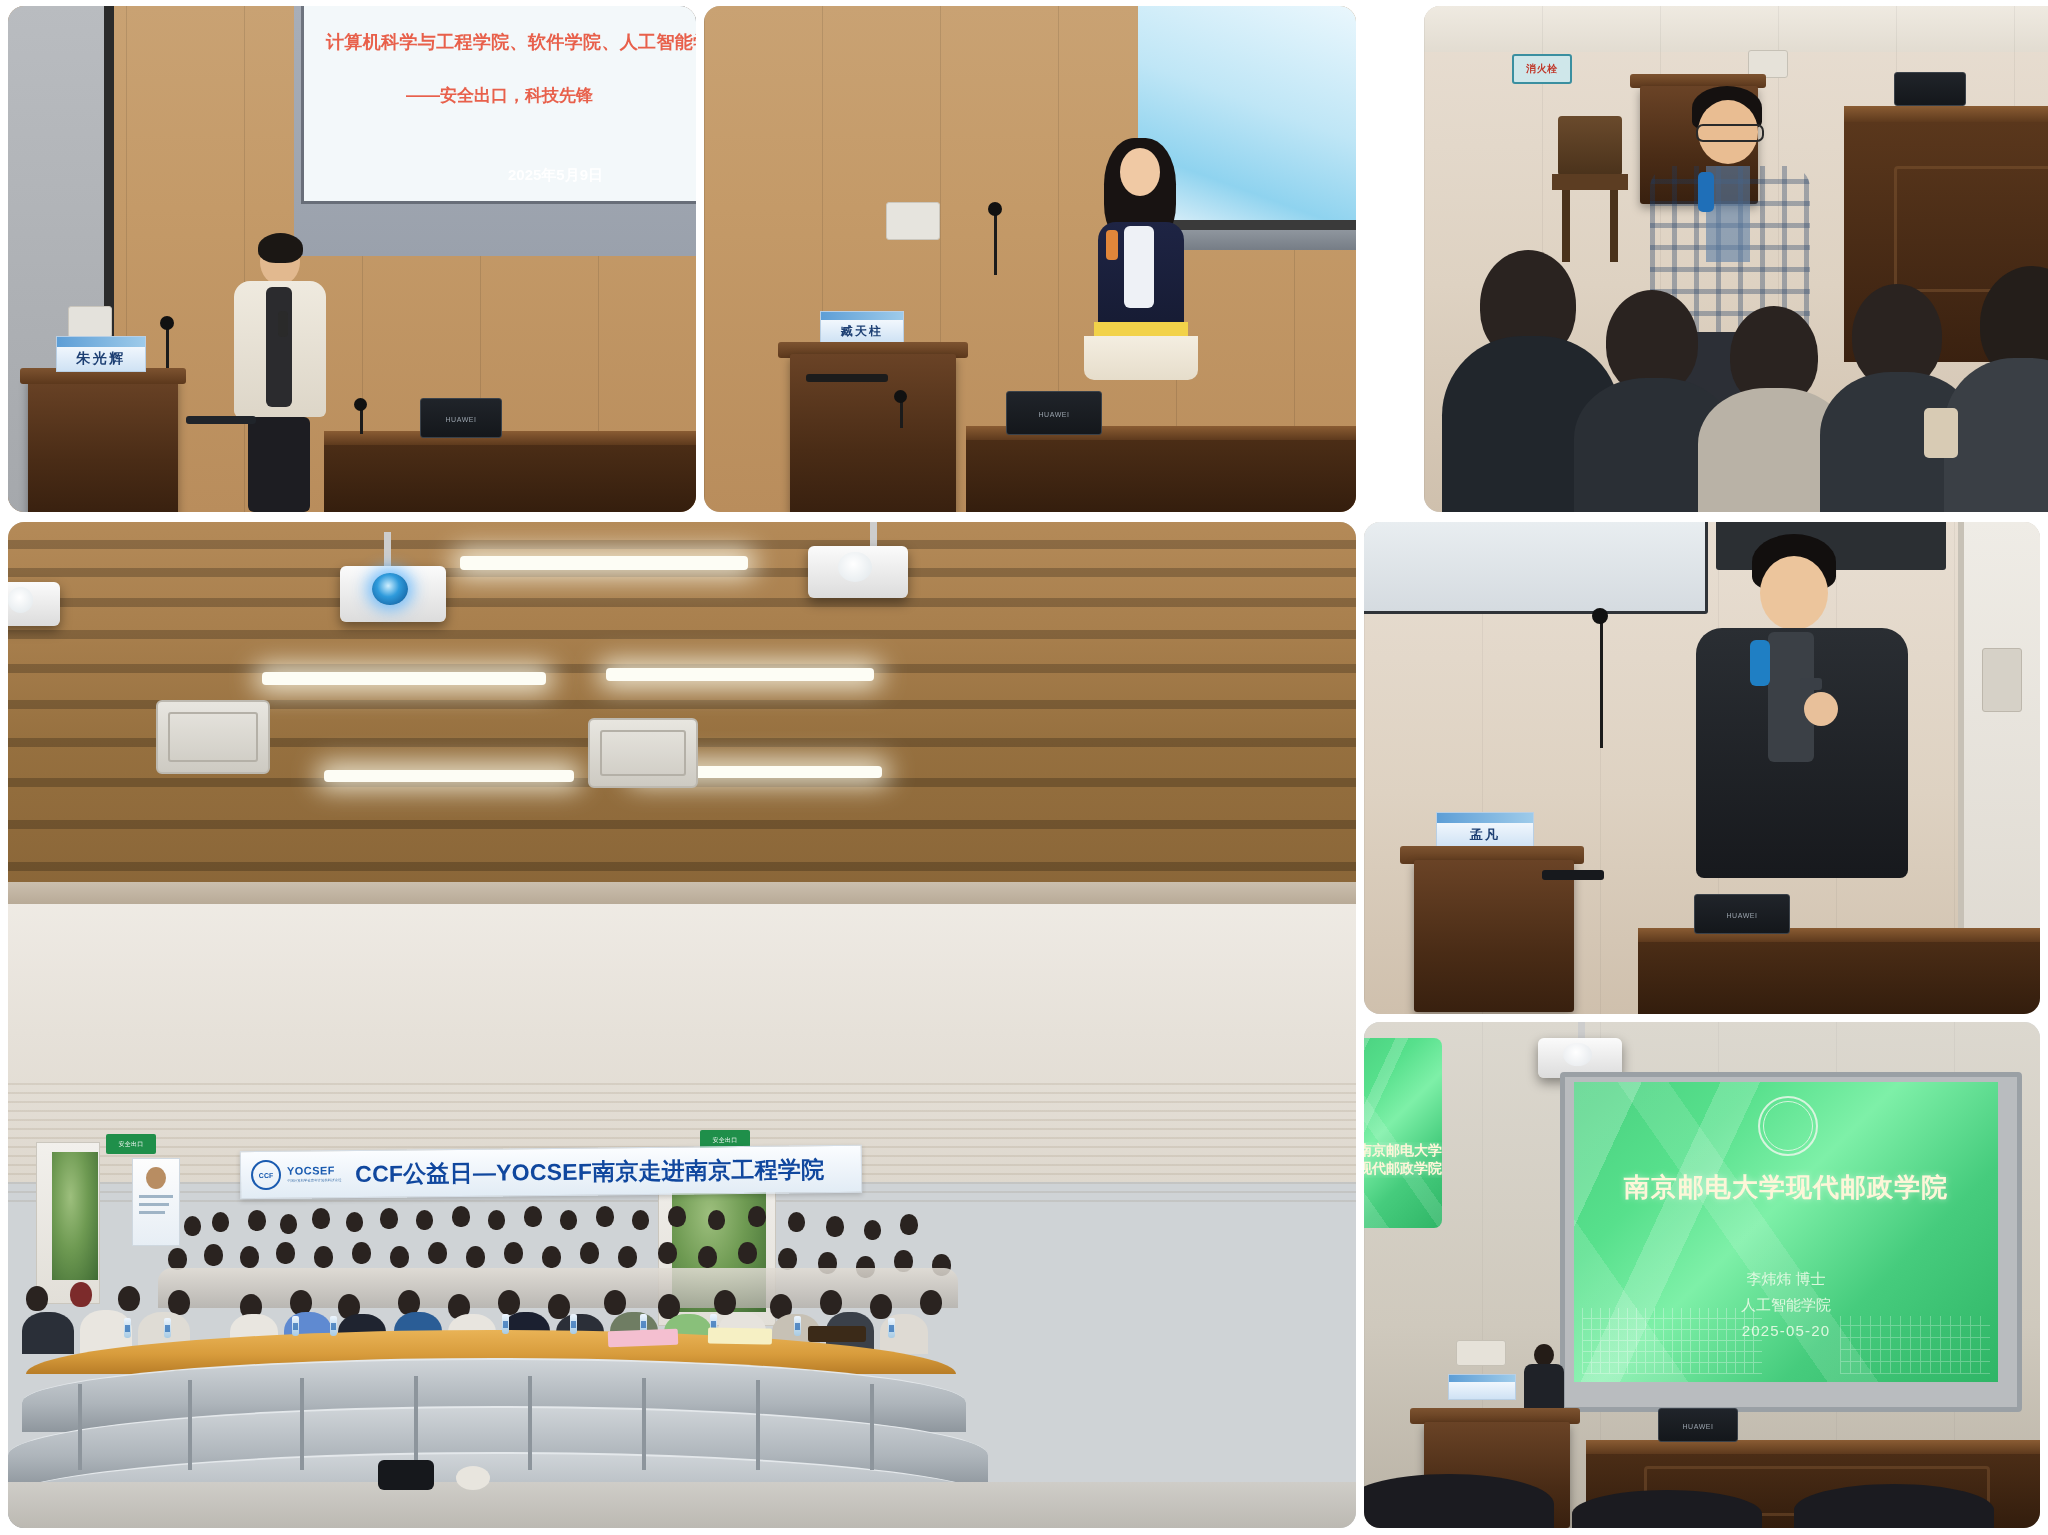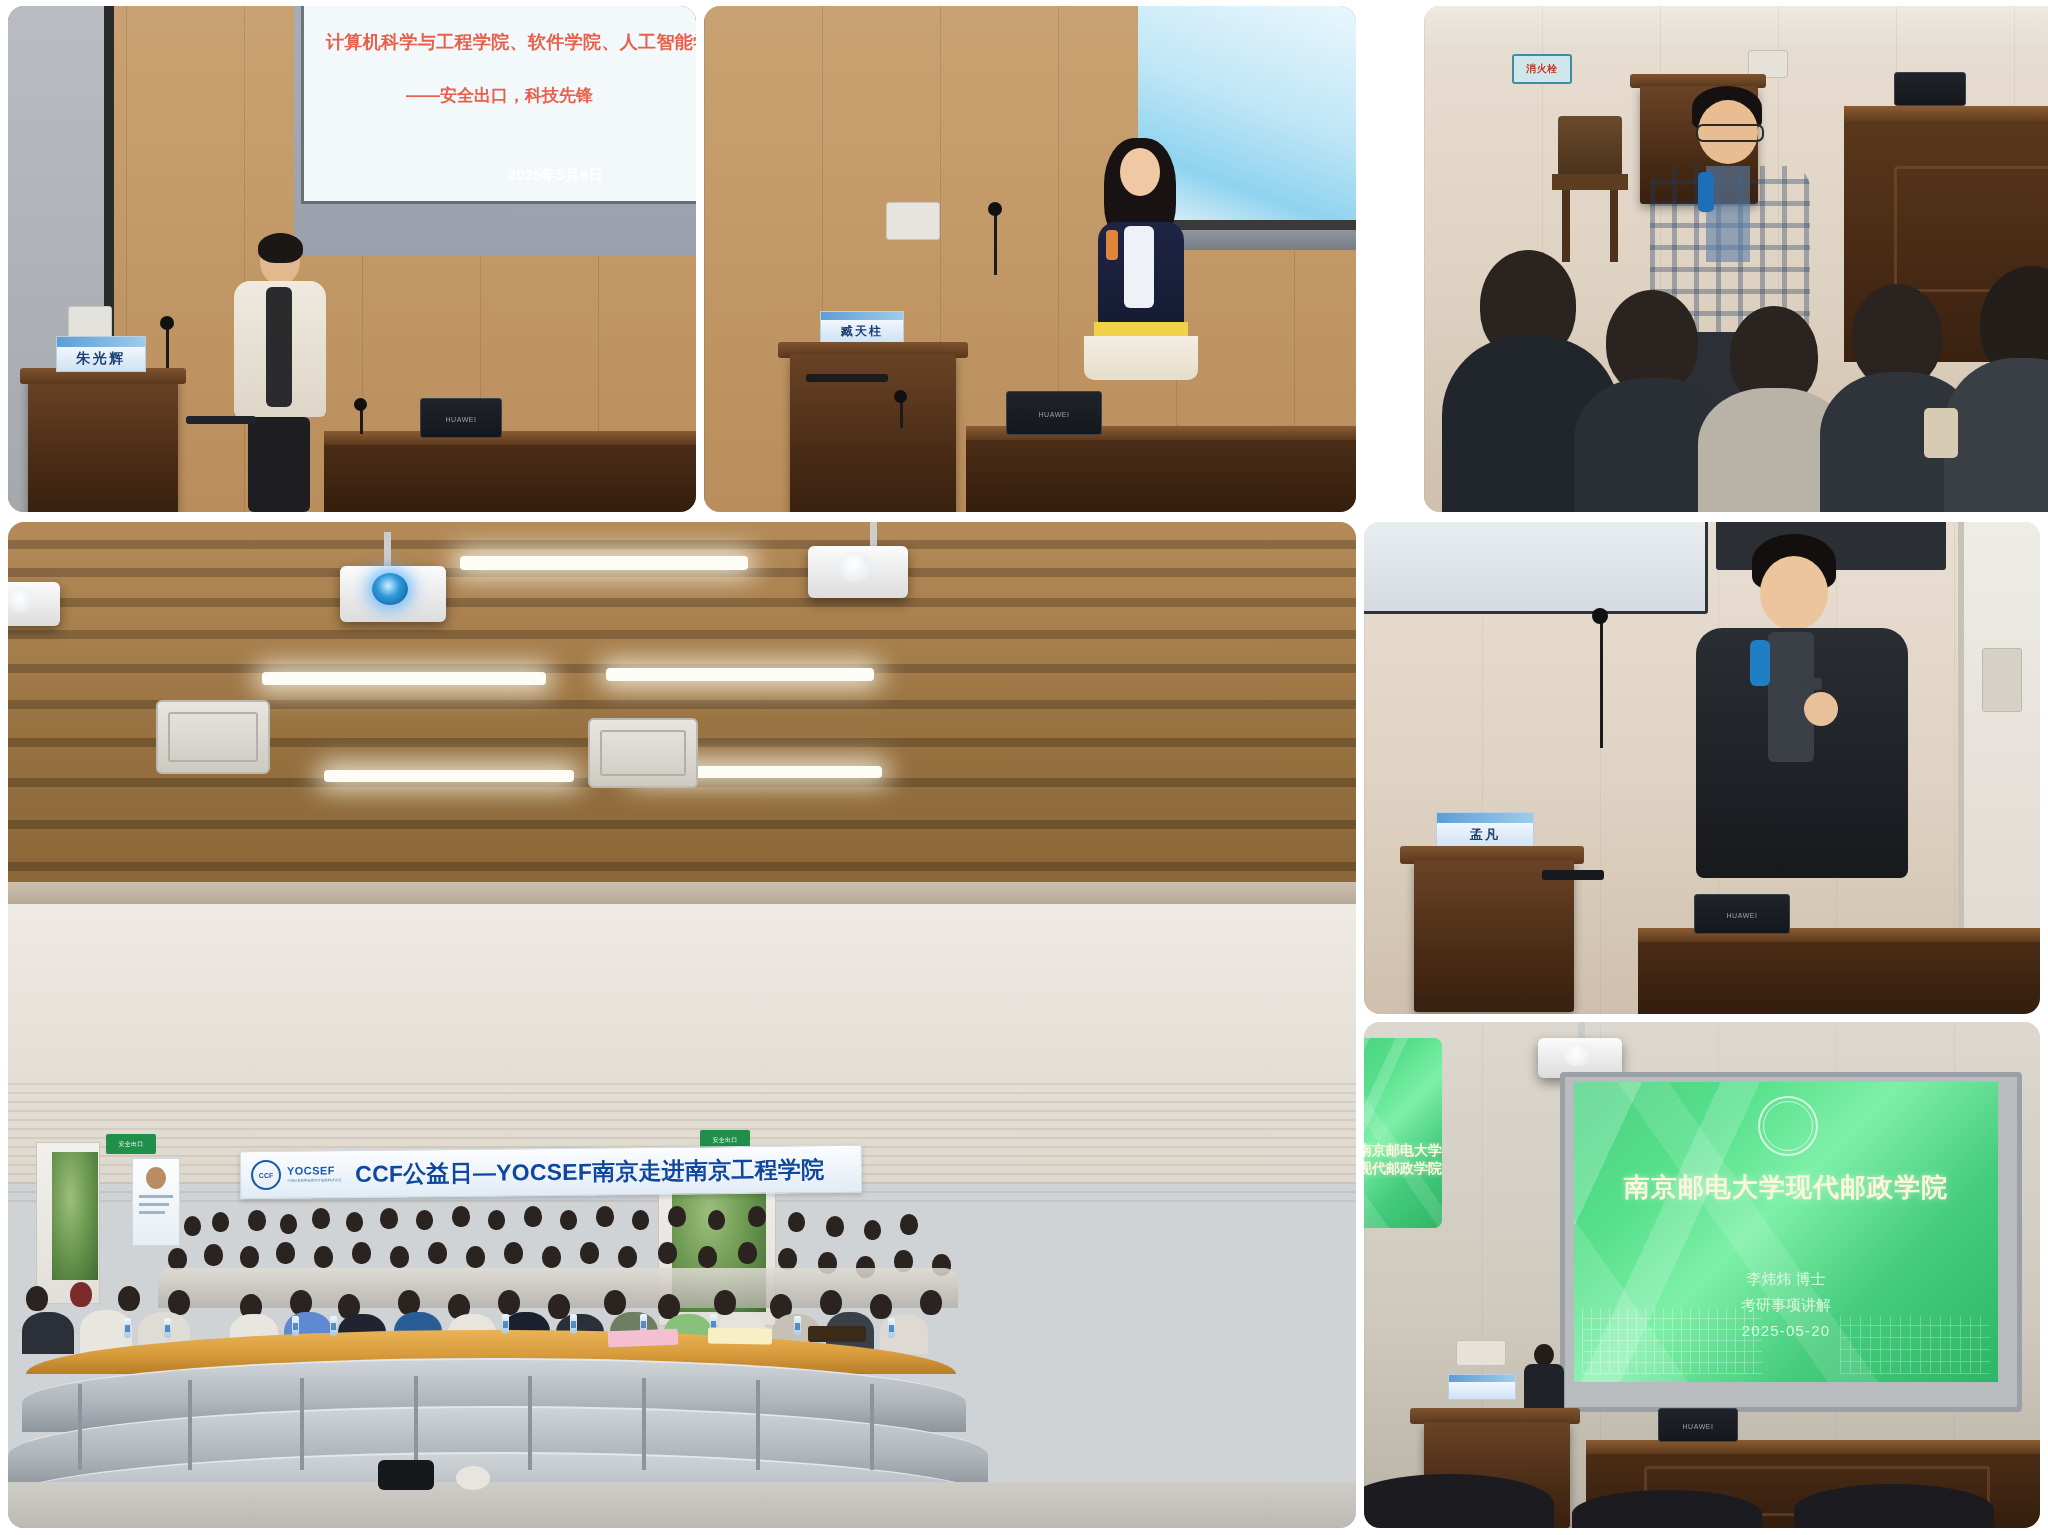--- a/index.html
+++ b/index.html
@@ -458,21 +458,21 @@
     <div class="proj-arm" style="left:214px;top:0;height:18px;"></div>
     <div class="projector" style="left:174px;top:16px;width:84px;height:40px;">
       <div class="lens" style="background:radial-gradient(circle at 45% 40%,#ffffff,#e2e6ea);box-shadow:none;"></div>
     </div>
 
     <div style="position:absolute;left:196px;top:50px;width:452px;height:330px;background:#b9bcbf;border:5px solid #9aa0a5;border-radius:4px;"></div>
     <div class="greenslide" style="left:210px;top:60px;width:424px;height:300px;">
       <div class="emblem" style="left:50%;margin-left:-28px;top:14px;width:56px;height:56px;"></div>
       <div class="gs-title" style="position:absolute;top:88px;font-size:26px;letter-spacing:.04em;">南京邮电大学现代邮政学院</div>
       <div class="gs-sub" style="position:absolute;top:188px;font-size:15px;">李炜炜 博士</div>
-      <div class="gs-sub" style="position:absolute;top:214px;font-size:15px;">考研事项讲解</div>
+      <div class="gs-sub" style="position:absolute;top:214px;font-size:15px;">人工智能学院</div>
       <div class="gs-sub" style="position:absolute;top:240px;font-size:15px;letter-spacing:.08em;">2025-05-20</div>
 
       <div style="position:absolute;left:8px;bottom:8px;width:180px;height:66px;opacity:.30;
                   background-image:repeating-linear-gradient(90deg,#ffffff 0 1px,transparent 1px 9px),
                                    repeating-linear-gradient(0deg,#ffffff 0 1px,transparent 1px 11px);"></div>
       <div style="position:absolute;right:8px;bottom:8px;width:150px;height:58px;opacity:.26;
                   background-image:repeating-linear-gradient(90deg,#ffffff 0 1px,transparent 1px 10px),
                                    repeating-linear-gradient(0deg,#ffffff 0 1px,transparent 1px 12px);"></div>
     </div>
 

